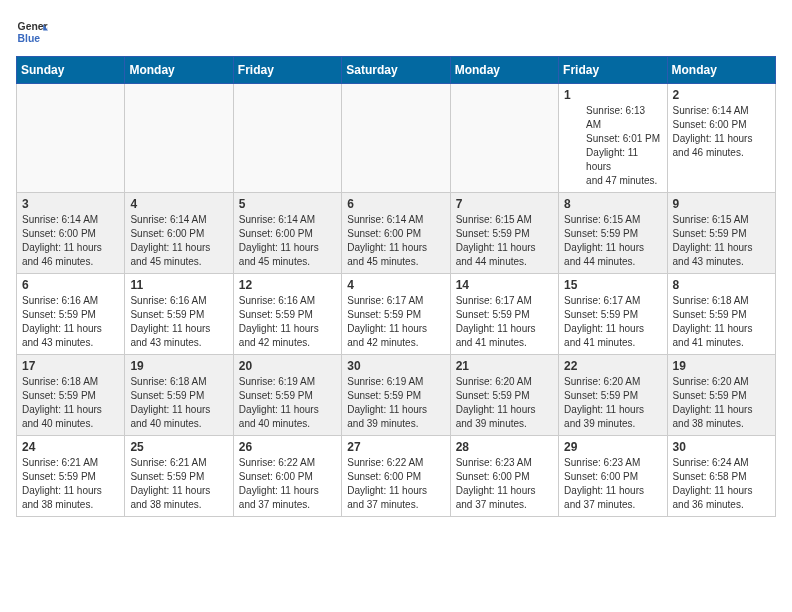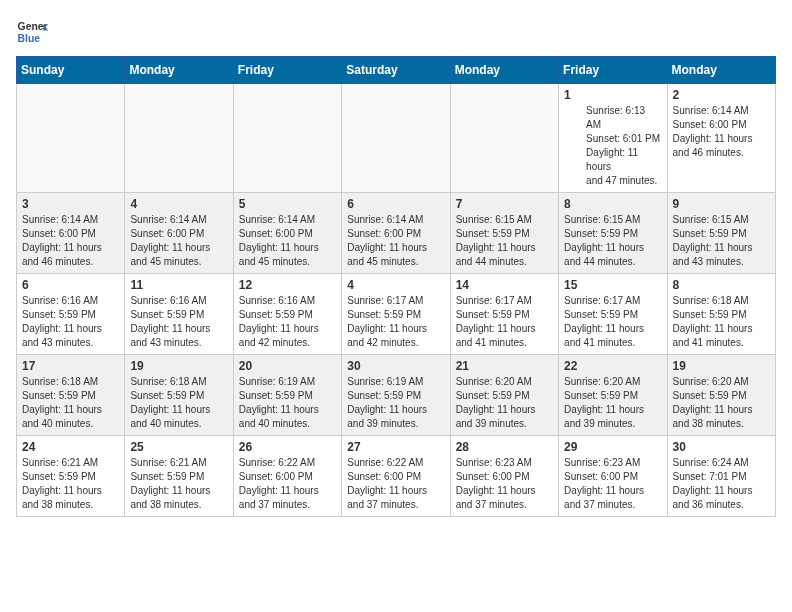--- a/index.html
+++ b/index.html
@@ -314,19 +314,19 @@
         <td>
           <div class="day-num">29</div>
           <div class="day-info" style="white-space: pre-line;">Sunrise: 6:23 AM
 Sunset: 6:00 PM
 Daylight: 11 hours
 and 37 minutes.</div>
         </td>
         <td>
           <div class="day-num">30</div>
           <div class="day-info" style="white-space: pre-line;">Sunrise: 6:24 AM
-Sunset: 7:01 PM
+Sunset: 6:58 PM
 Daylight: 11 hours
 and 36 minutes.</div>
         </td>
       </tr>
     </tbody>
 </table>
 
 </body></html>

